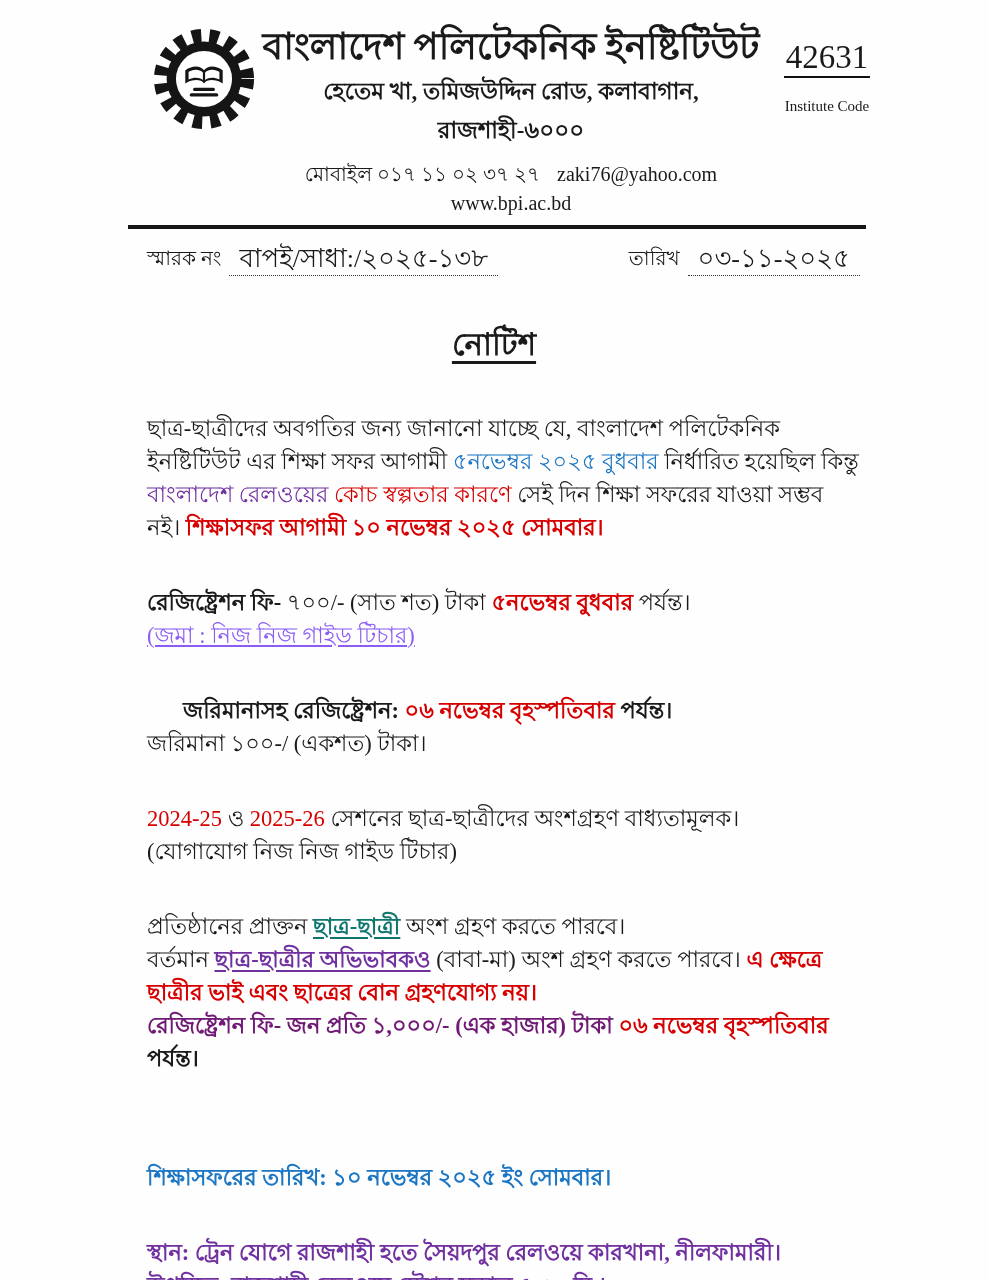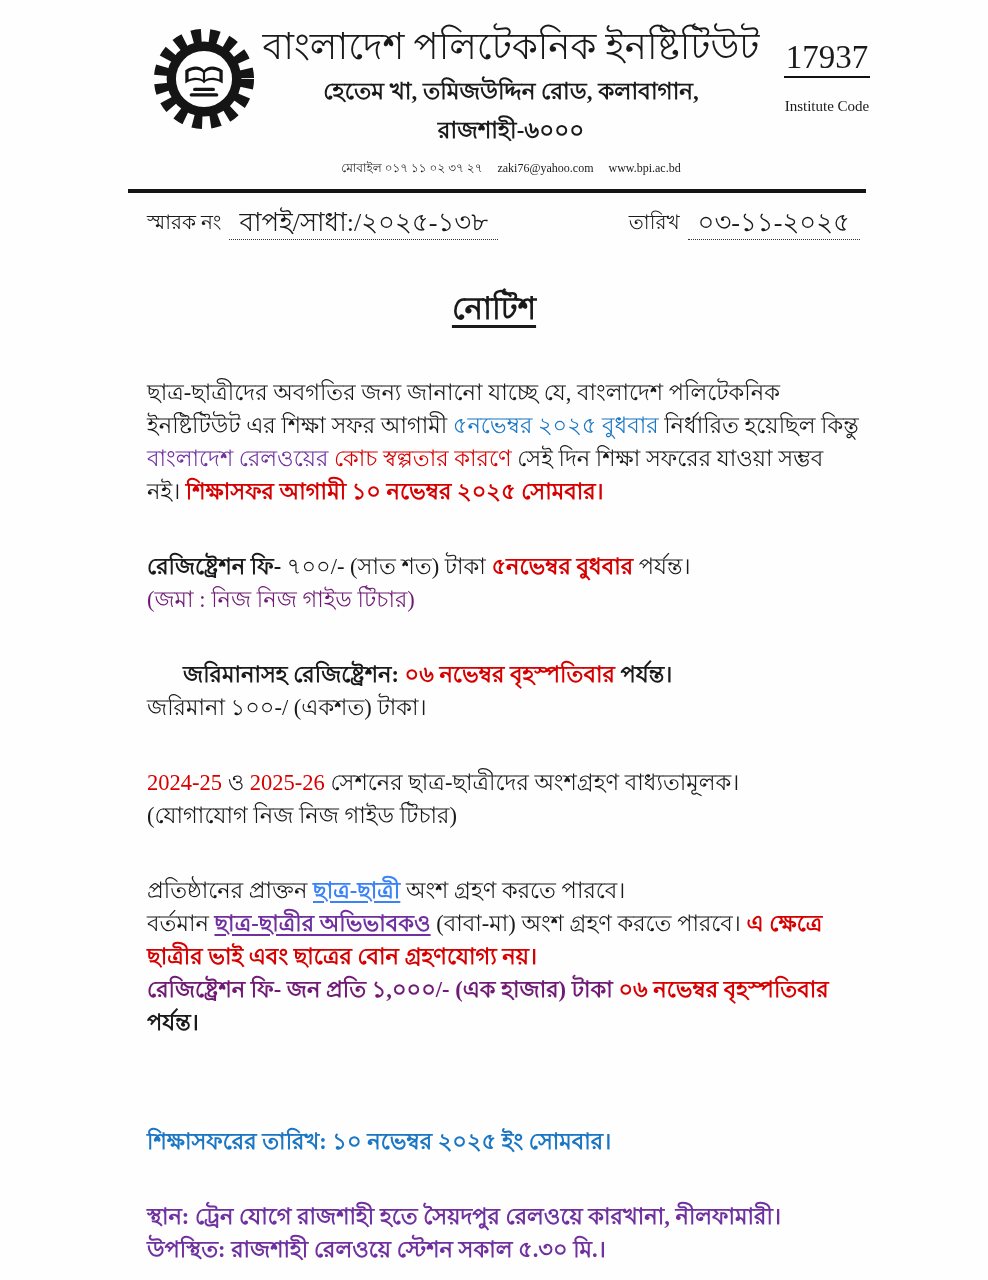--- a/index.html
+++ b/index.html
@@ -7,23 +7,23 @@
     width:988px;min-height:1280px;background:#fefefe;
     font-family:"Liberation Serif","DejaVu Serif",serif;
     color:#1a1a1a;position:relative;overflow:hidden;
   }
   .page{padding-top:24px}
 
   
   .letterhead{display:flex;align-items:flex-start;padding:0 96px 0 148px}
   .logo{width:112px;height:110px;flex:0 0 112px}
   .head-center{flex:1;text-align:center;padding-top:2px}
-  .inst-name{font-size:37px;font-weight:normal;line-height:1.15;margin:0;letter-spacing:0}
+  .inst-name{font-size:37px;font-weight:bold;line-height:1.15;margin:0;letter-spacing:0}
   .inst-addr{font-size:23px;font-weight:bold;margin-top:4px}
-  .inst-contact{font-size:12px;margin-top:8px}
+  .inst-contact{font-size:20px;margin-top:8px}
   .inst-contact span{margin:0 6px}
   .head-right{flex:0 0 130px;text-align:center;padding-top:16px}
   .inst-code{font-size:33px;border-bottom:2px solid #111;display:inline-block;padding:0 2px 1px;line-height:1.05}
   .inst-code-label{font-size:15px;margin-top:20px}
 
   .rule{border:none;border-top:4px solid #151515;margin:10px 122px 0 128px}
 
   
   .refline{display:flex;justify-content:space-between;margin:14px 128px 0 147px;font-size:20px}
   .ref-left,.ref-right{display:flex;align-items:flex-end;gap:8px}
@@ -67,21 +67,21 @@
     <div class="head-center" data-name="letterhead-center">
       <h1 class="inst-name" data-name="institute-name">বাংলাদেশ পলিটেকনিক ইনষ্টিটিউট</h1>
       <div class="inst-addr" data-name="institute-address">হেতেম খা, তমিজউদ্দিন রোড, কলাবাগান, রাজশাহী-৬০০০</div>
       <div class="inst-contact" data-name="institute-contact">
         <span data-name="mobile-number">মোবাইল ০১৭ ১১ ০২ ৩৭ ২৭</span>
         <span data-name="email-address">zaki76@yahoo.com</span>
         <span data-name="website-url">www.bpi.ac.bd</span>
       </div>
     </div>
     <div class="head-right" data-name="institute-code-block">
-      <div class="inst-code" data-name="institute-code">17937</div>
+      <div class="inst-code" data-name="institute-code">42631</div>
       <div class="inst-code-label" data-name="institute-code-label">Institute Code</div>
     </div>
   </header>
 
   <hr class="rule" data-name="header-divider">
 
   <div class="refline" data-name="reference-line">
     <div class="ref-left" data-name="memo-number">
       <span data-name="memo-label">স্মারক নং</span>
       <span class="dotted-val" data-name="memo-value">বাপই/সাধা:/২০২৫-১৩৮</span>
@@ -93,32 +93,32 @@
   </div>
 
   <h2 class="notice-title" data-name="notice-title">নোটিশ</h2>
 
   <div class="body-area" data-name="notice-body">
       <div class="para" data-name="para-intro">
         <div class="line" data-name="text-line"><span data-name="text-segment" style="color: rgb(26, 26, 26);">ছাত্র-ছাত্রীদের অবগতির জন্য জানানো যাচ্ছে যে, বাংলাদেশ পলিটেকনিক ইনষ্টিটিউট এর শিক্ষা সফর আগামী </span><span data-name="text-segment" style="color: rgb(27, 118, 196);">৫নভেম্বর ২০২৫ বুধবার</span><span data-name="text-segment" style="color: rgb(26, 26, 26);"> নির্ধারিত হয়েছিল কিন্তু </span><span data-name="text-segment" style="color: rgb(112, 48, 160);">বাংলাদেশ রেলওয়ের</span><span data-name="text-segment" style="color: rgb(26, 26, 26);"> </span><span data-name="text-segment" style="color: rgb(215, 0, 0);">কোচ স্বল্পতার কারণে</span><span data-name="text-segment" style="color: rgb(26, 26, 26);"> সেই দিন শিক্ষা সফরের যাওয়া সম্ভব নই। </span><span class="b" data-name="text-segment" style="color: rgb(215, 0, 0);">শিক্ষাসফর আগামী ১০ নভেম্বর ২০২৫ সোমবার।</span></div>
       </div>
       <div class="para" data-name="para-registration-fee">
         <div class="line" data-name="text-line"><span class="b" data-name="text-segment" style="color: rgb(26, 26, 26);">রেজিষ্ট্রেশন ফি- </span><span data-name="text-segment" style="color: rgb(26, 26, 26);">৭০০/- (সাত শত) টাকা </span><span class="b" data-name="text-segment" style="color: rgb(215, 0, 0);">৫নভেম্বর বুধবার</span><span data-name="text-segment" style="color: rgb(26, 26, 26);"> পর্যন্ত।</span></div>
-        <div class="line" data-name="text-line"><span data-name="text-segment" style="color: #701a75;">(জমা : নিজ নিজ গাইড টিচার)</span></div>
+        <div class="line" data-name="text-line"><span data-name="text-segment" style="color: #8b5cf6; text-decoration: underline;">(জমা : নিজ নিজ গাইড টিচার)</span></div>
       </div>
       <div class="para" data-name="para-late-registration">
         <div class="line" data-name="text-line"><span class="b" data-name="text-segment" style="color: rgb(26, 26, 26); margin-left: 36px;">জরিমানাসহ রেজিষ্ট্রেশন: </span><span class="b" data-name="text-segment" style="color: rgb(215, 0, 0);">০৬ নভেম্বর বৃহস্পতিবার</span><span class="b" data-name="text-segment" style="color: rgb(26, 26, 26);"> পর্যন্ত।</span></div>
         <div class="line" data-name="text-line"><span data-name="text-segment" style="color: rgb(26, 26, 26);">জরিমানা ১০০-/ (একশত) টাকা।</span></div>
       </div>
       <div class="para" data-name="para-sessions">
         <div class="line" data-name="text-line"><span class="latin" data-name="text-segment" style="color: rgb(215, 0, 0);">2024-25</span><span data-name="text-segment" style="color: rgb(26, 26, 26);"> ও </span><span class="latin" data-name="text-segment" style="color: rgb(215, 0, 0);">2025-26</span><span data-name="text-segment" style="color: rgb(26, 26, 26);"> সেশনের ছাত্র-ছাত্রীদের অংশগ্রহণ বাধ্যতামূলক।</span></div>
         <div class="line" data-name="text-line"><span data-name="text-segment" style="color: rgb(26, 26, 26);">(যোগাযোগ নিজ নিজ গাইড টিচার)</span></div>
       </div>
       <div class="para" data-name="para-participation">
-        <div class="line" data-name="text-line"><span data-name="text-segment" style="color: rgb(26, 26, 26); margin-top: 31px;">প্রতিষ্ঠানের প্রাক্তন </span><span class="b u" data-name="text-segment" style="color: #3b82f6;">ছাত্র-ছাত্রী</span><span data-name="text-segment" style="color: rgb(26, 26, 26);"> অংশ গ্রহণ করতে পারবে।</span></div>
+        <div class="line" data-name="text-line"><span data-name="text-segment" style="color: rgb(26, 26, 26); margin-top: 31px;">প্রতিষ্ঠানের প্রাক্তন </span><span class="b u" data-name="text-segment" style="color: #0f766e;">ছাত্র-ছাত্রী</span><span data-name="text-segment" style="color: rgb(26, 26, 26);"> অংশ গ্রহণ করতে পারবে।</span></div>
         <div class="line" data-name="text-line"><span data-name="text-segment" style="color: rgb(26, 26, 26);">বর্তমান </span><span class="b u" data-name="text-segment" style="color: rgb(112, 48, 160);">ছাত্র-ছাত্রীর অভিভাবকও</span><span data-name="text-segment" style="color: rgb(26, 26, 26);"> (বাবা-মা) অংশ গ্রহণ করতে পারবে। </span><span class="b" data-name="text-segment" style="color: rgb(215, 0, 0);">এ ক্ষেত্রে ছাত্রীর ভাই এবং ছাত্রের বোন গ্রহণযোগ্য নয়।</span></div>
         <div class="line" data-name="text-line"><span class="b" data-name="text-segment" style="color: #701a75;">রেজিষ্ট্রেশন ফি- জন প্রতি ১,০০০/- (এক হাজার) টাকা </span><span class="b" data-name="text-segment" style="color: rgb(215, 0, 0);">০৬ নভেম্বর বৃহস্পতিবার</span><span class="b" data-name="text-segment" style="color: rgb(26, 26, 26);"> পর্যন্ত।</span></div>
       </div>
       <div class="para" data-name="para-trip-date">
         <div class="line" data-name="text-line"><span class="b" data-name="text-segment" style="color: rgb(27, 118, 196);">শিক্ষাসফরের তারিখ: ১০ নভেম্বর ২০২৫ ইং সোমবার।</span></div>
       </div>
       <div class="para" data-name="para-venue">
         <div class="line" data-name="text-line"><span class="b" data-name="text-segment" style="color: rgb(112, 48, 160);">স্থান: ট্রেন যোগে রাজশাহী হতে সৈয়দপুর রেলওয়ে কারখানা, নীলফামারী।</span></div>
         <div class="line" data-name="text-line"><span class="b" data-name="text-segment" style="color: rgb(112, 48, 160);">উপস্থিত: রাজশাহী রেলওয়ে স্টেশন সকাল ৫.৩০ মি.।</span></div>
       </div>

